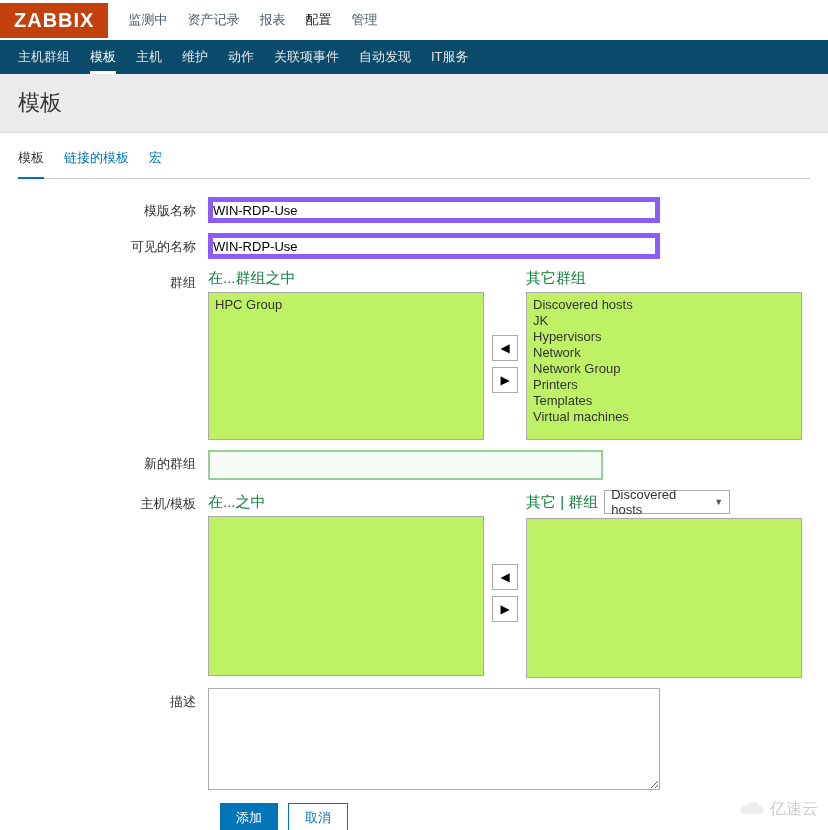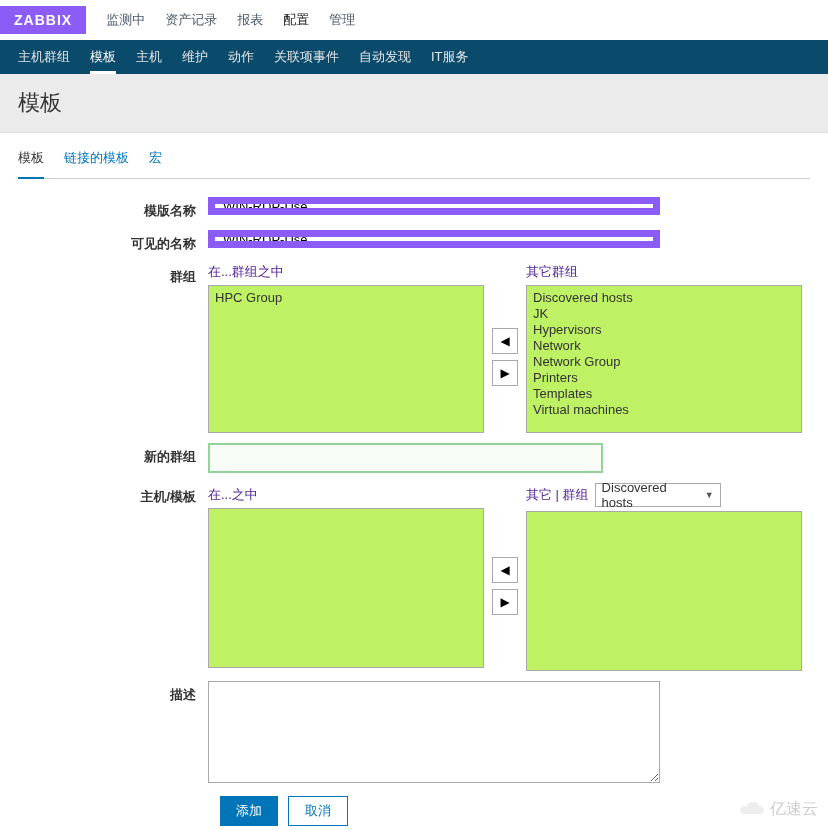--- a/index.html
+++ b/index.html
@@ -1,46 +1,46 @@
 <!DOCTYPE html>
 <html><head>
   <meta charset="utf-8">
   <style>
     * { box-sizing: border-box; margin: 0; padding: 0; }
     body { font-family: Arial, "Microsoft YaHei", sans-serif; font-size: 13px; color: #333; background: #fff; width: 828px; }
     
     .top-bar { display: flex; align-items: center; height: 40px; background: #fff; border-bottom: 0; }
-    .logo { background: #8b5cf6; color: #fff; font-weight: bold; font-size: 14px; padding: 6px 14px; letter-spacing: 1px; margin-right: 20px; }
+    .logo { background: #c2410c; color: #fff; font-weight: bold; font-size: 20px; padding: 6px 14px; letter-spacing: 1px; margin-right: 20px; }
     .top-nav { display: flex; gap: 20px; }
     .top-nav-item { color: #4a5a6a; cursor: pointer; padding: 10px 0; position: relative; }
     .top-nav-item.active { color: #1a1a1a; font-weight: 500; }
     .top-nav-item.active::after { content: ""; position: absolute; bottom: -9px; left: 50%; transform: translateX(-50%); width: 0; height: 0; border-left: 8px solid transparent; border-right: 8px solid transparent; border-bottom: 8px solid #0a4a6b; }
     
     .sub-nav { background: #0a4a6b; display: flex; padding-left: 18px; gap: 20px; height: 34px; align-items: center; }
     .sub-nav-item { color: #e5e5e5; cursor: pointer; padding: 8px 0; font-size: 13px; }
     .sub-nav-item.active { color: #fff; font-weight: 500; border-bottom: 3px solid #fff; padding-bottom: 5px; }
     
     .page-header { background: #ebebeb; padding: 14px 18px; border-bottom: 1px solid #ddd; }
     .page-title { font-size: 22px; font-weight: normal; color: #333; }
     
     .content { padding: 0 18px; background: #fff; }
     .tabs { display: flex; gap: 20px; border-bottom: 1px solid #ccc; margin-top: 6px; }
     .tab { padding: 10px 0; cursor: pointer; color: #0275b8; }
     .tab.active { color: #333; border-bottom: 2px solid #0275b8; margin-bottom: -1px; }
     
     .form { padding-top: 18px; }
     .row { display: flex; margin-bottom: 10px; align-items: flex-start; }
-    .label { width: 190px; text-align: right; padding-right: 12px; padding-top: 5px; color: #333; font-weight: bold; }
+    .label { width: 190px; text-align: right; padding-right: 12px; padding-top: 5px; color: #333; }
     .field { flex: 1; }
     
-    .text-input { width: 452px; height: 14px; border: 7px solid #8b5cf6; padding: 2px 8px; font-size: 13px; }
+    .text-input { width: 452px; height: 26px; border: 5px solid #8b5cf6; padding: 2px 0; font-size: 13px; }
     
     .dual-box { display: flex; align-items: center; gap: 8px; }
     .dual-col { display: flex; flex-direction: column; }
-    .dual-label { font-size: 13px; margin-bottom: 4px; color: #4c1d95; }
+    .dual-label { font-size: 15px; margin-bottom: 4px; color: #15803d; }
     .listbox { width: 276px; height: 148px; border: 1px solid #aaa; padding: 4px; overflow-y: auto; background: #bef264; font-size: 13px; }
     .listbox.tall { height: 160px; }
     .listbox-item { padding: 0 2px; cursor: pointer; line-height: 16px; }
     .arrow-col { display: flex; flex-direction: column; gap: 6px; margin-top: 18px; }
     .arrow-btn { width: 26px; height: 26px; border: 1px solid #aaa; background: #fff; cursor: pointer; display: flex; align-items: center; justify-content: center; font-size: 12px; }
     
     .new-group-input { width: 395px; height: 30px; border: 2px solid #94d29a; padding: 2px 8px; background: #f7fcf7; }
     
     .other-dropdown { display: flex; align-items: center; gap: 6px; }
     .dropdown { height: 24px; border: 1px solid #aaa; background: #fff; padding: 0 22px 0 6px; font-size: 13px; position: relative; display: inline-flex; align-items: center; width: 126px; }

